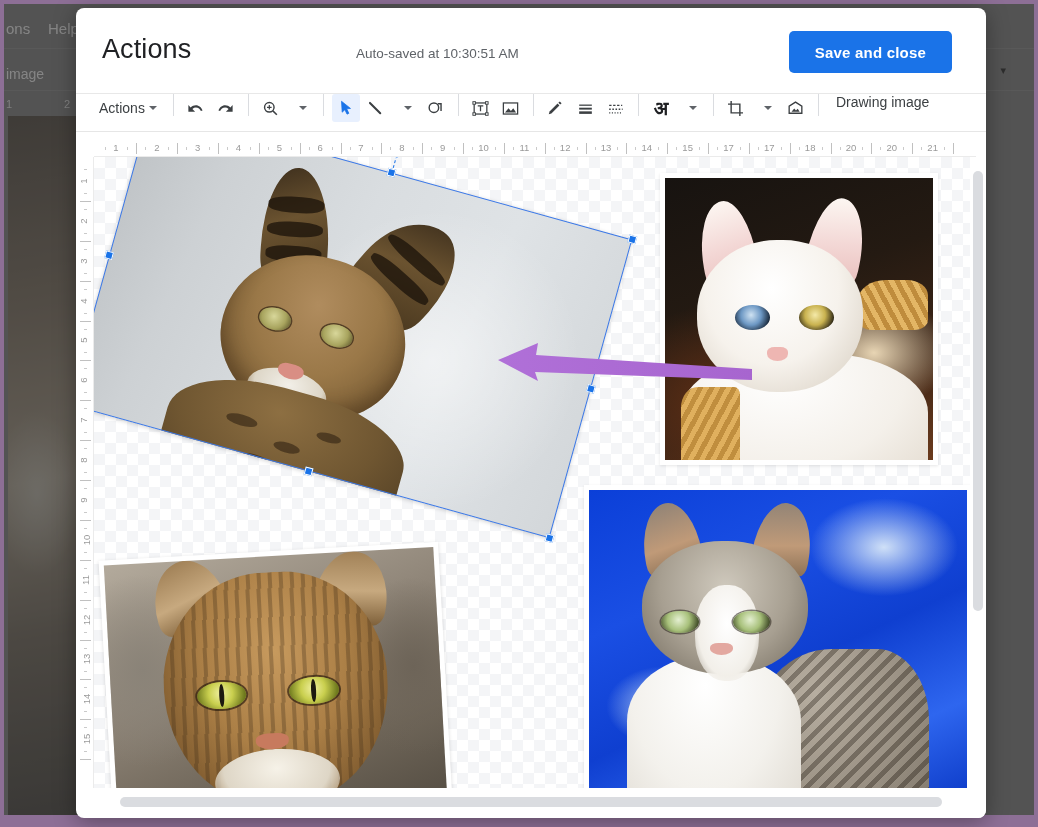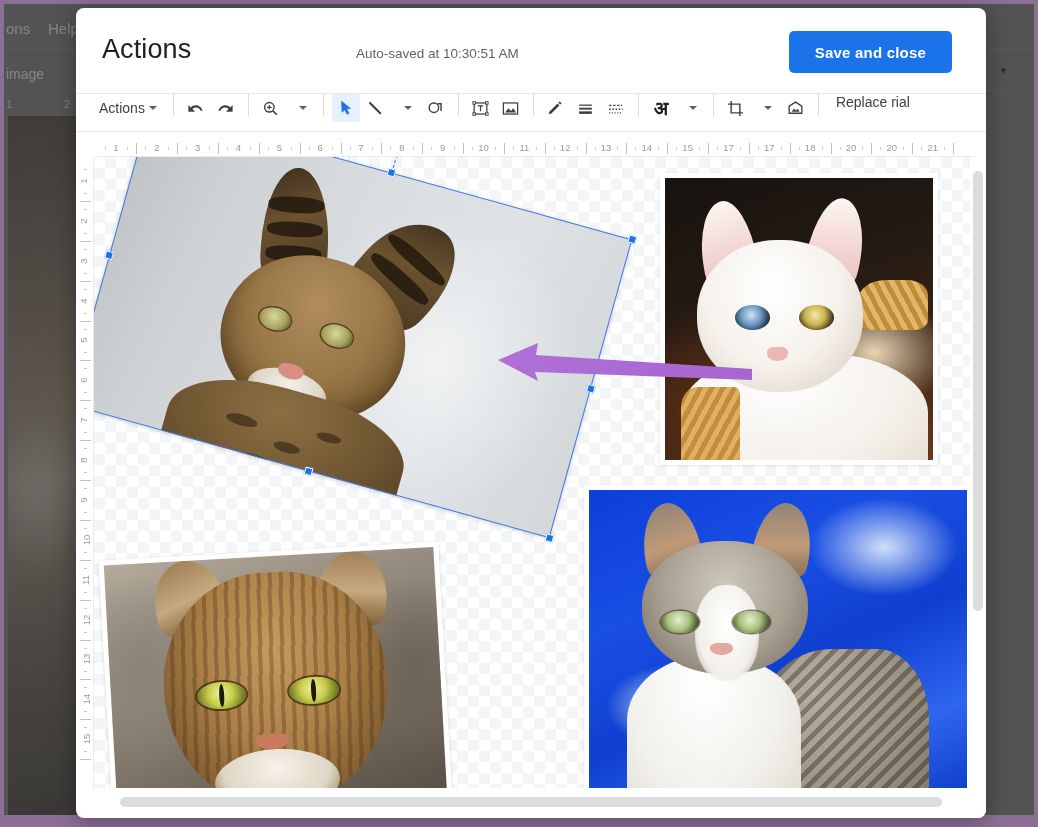--- a/index.html
+++ b/index.html
@@ -598,21 +598,21 @@
 
       <div class="tb-item">
         <svg width="19" height="19" viewBox="0 0 24 24" aria-hidden="true">
           <path d="M4 18V9l8-5 8 5v9z" fill="none" stroke="#3c4043" stroke-width="1.7"></path>
           <path d="M7 16l3.4-4 2.2 2.6 2.2-2.4 2.4 3.8z" fill="#3c4043"></path>
         </svg>
       </div>
 
       <div class="tb-sep"></div>
 
-      <div class="tb-replace">Replace rial</div>
+      <div class="tb-replace">Drawing image</div>
     </div>
 
     <div class="ruler-h">
       <div class="tickwrap" id="hticks">
           <span class="num" style="left: 22px;">1</span>
           <div class="maj" style="left: 42.4167px;"></div>
           <div class="min" style="left: 10.5667px;"></div>
           <div class="min" style="left: 33.4333px;"></div>
           <span class="num" style="left: 62.8333px;">2</span>
           <div class="maj" style="left: 83.25px;"></div>

